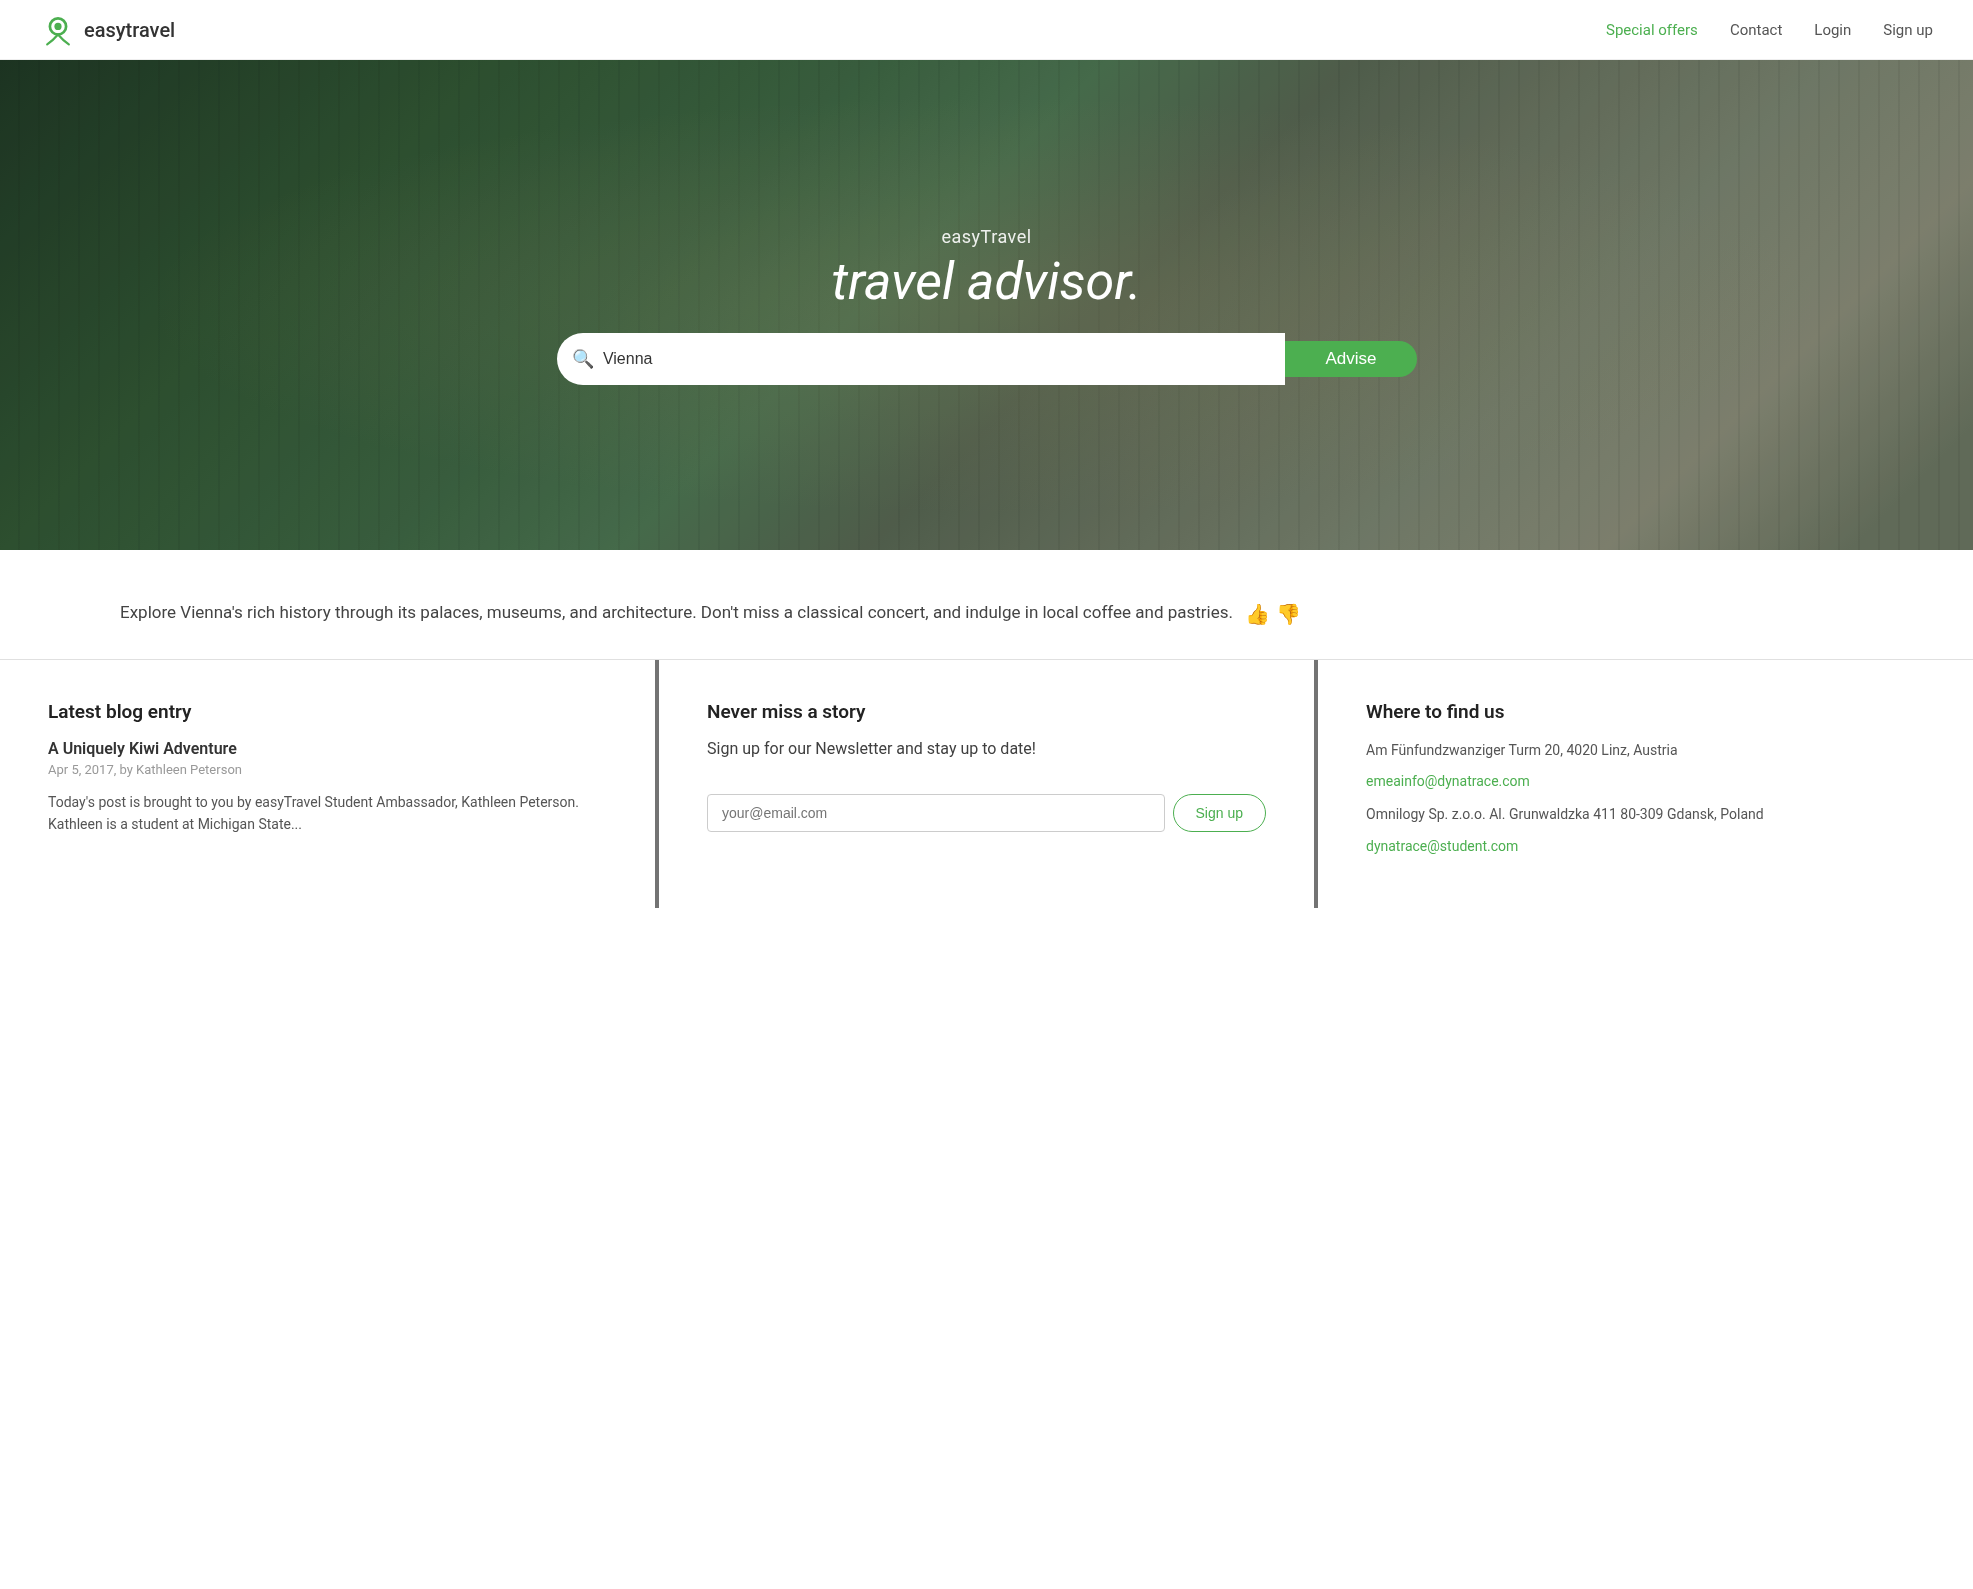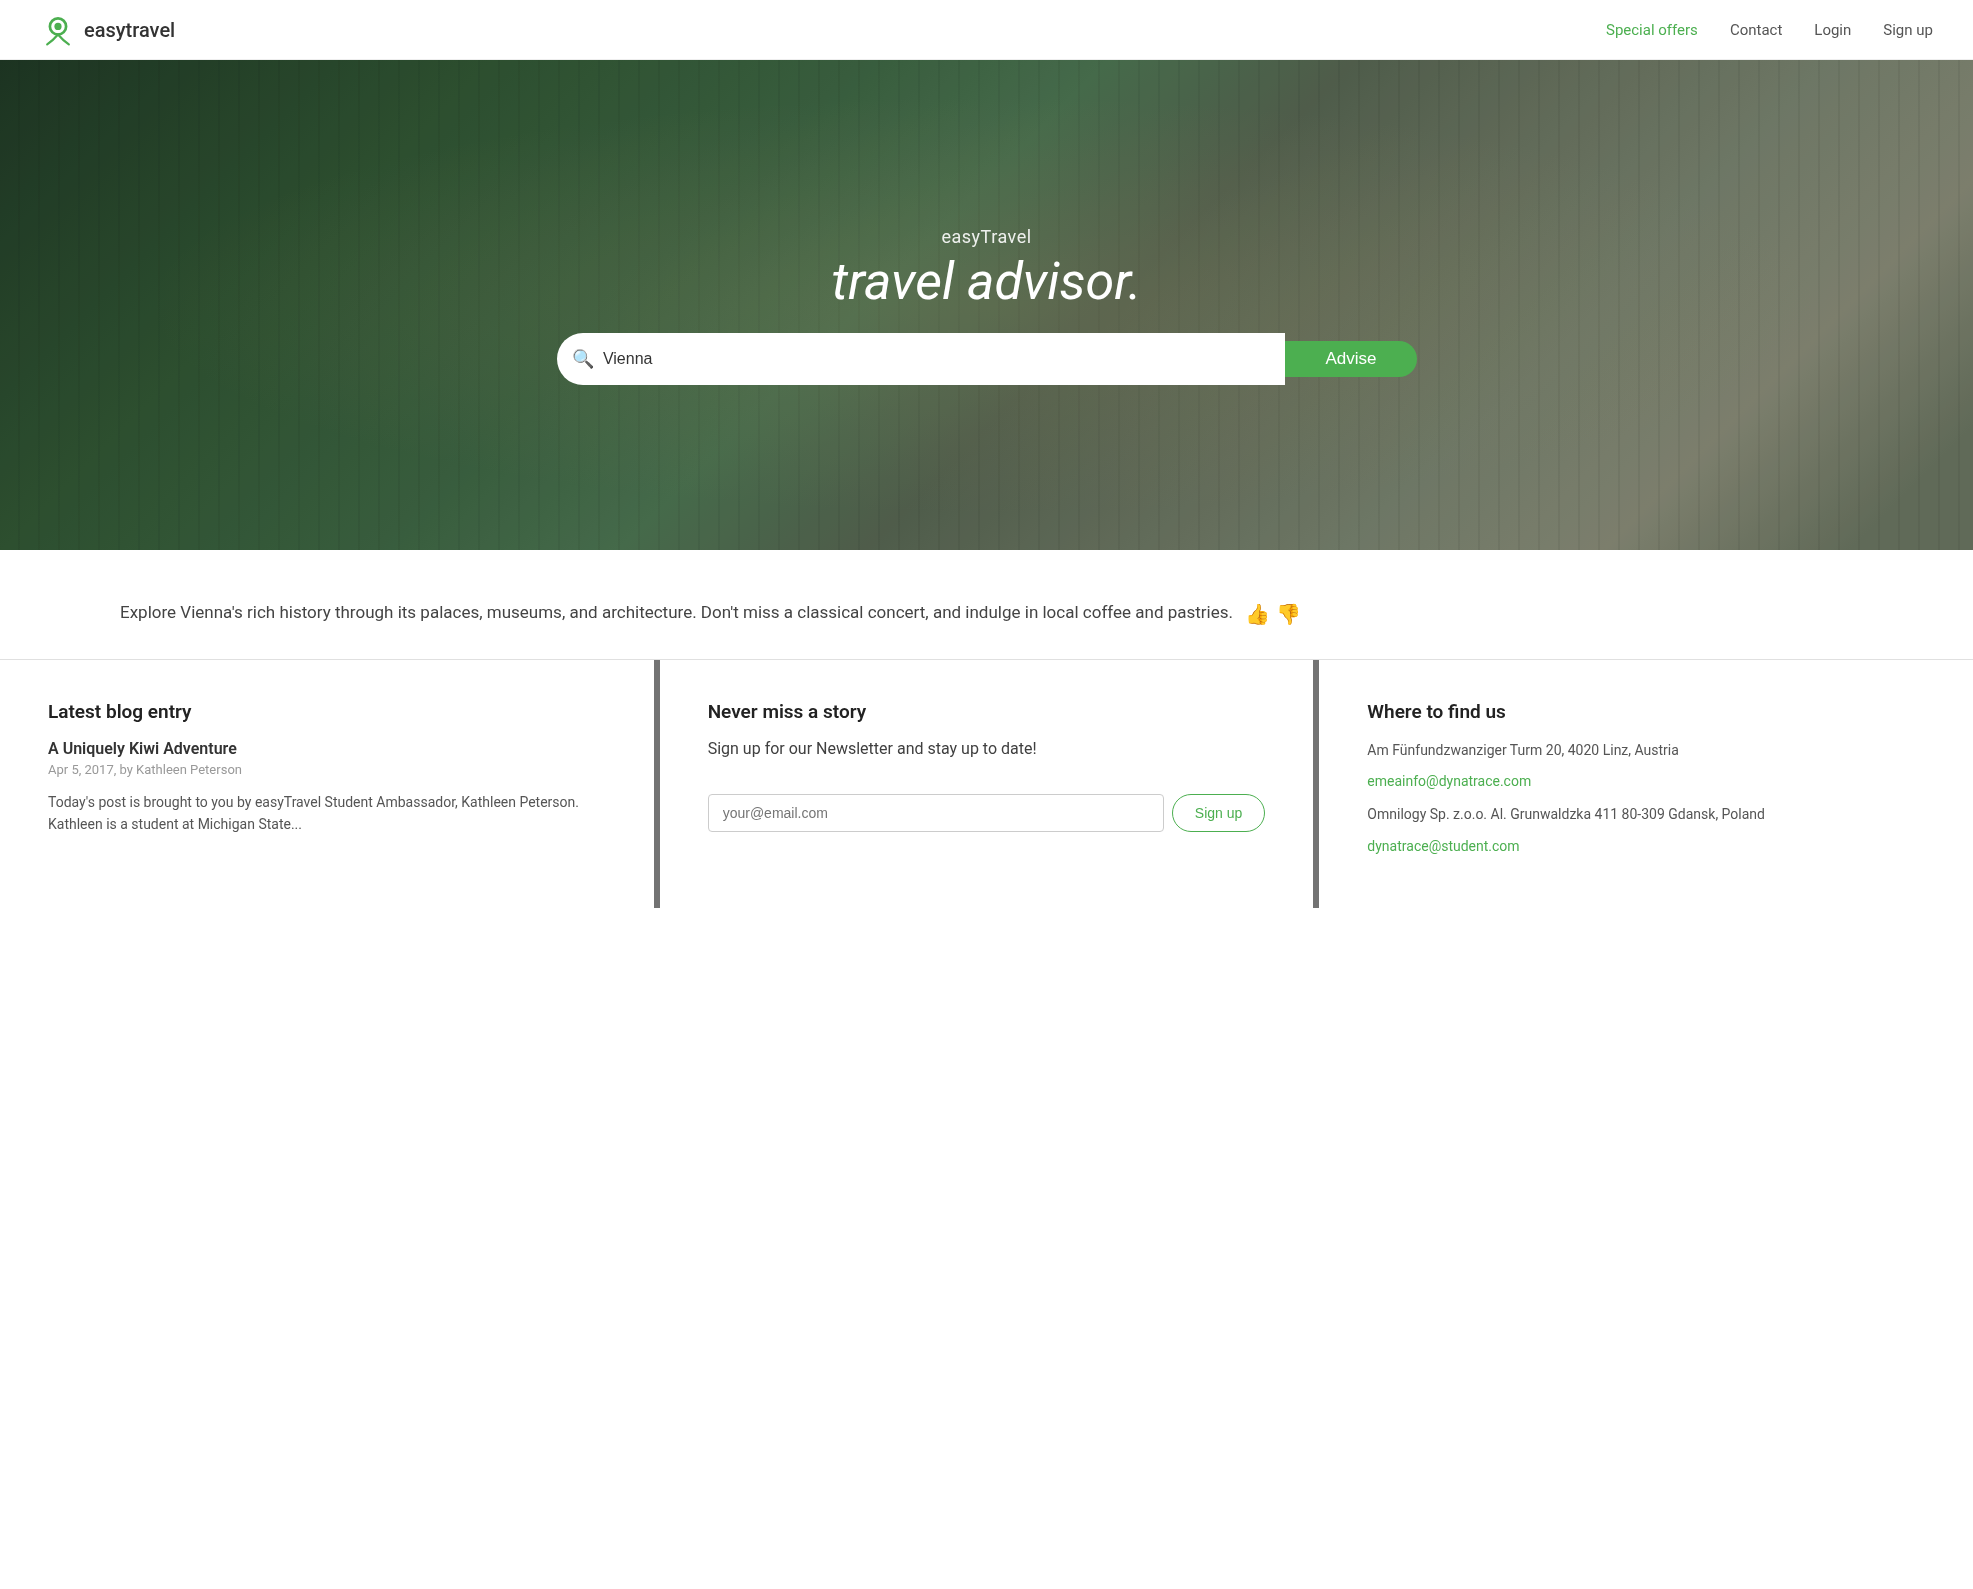--- a/index.html
+++ b/index.html
@@ -191,21 +191,21 @@
 
     
     .footer-section {
       display: flex;
       border-top: 1px solid #e0e0e0;
       min-height: 220px;
     }
     .footer-col {
       flex: 1;
       padding: 40px 48px;
-      border-right: 6px solid #737373;
+      border-right: 4px solid #737373;
     }
     .footer-col:last-child {
       border-right: none;
     }
     .footer-heading {
       font-size: 19px;
       font-weight: 600;
       color: #222;
       margin-bottom: 16px;
     }

